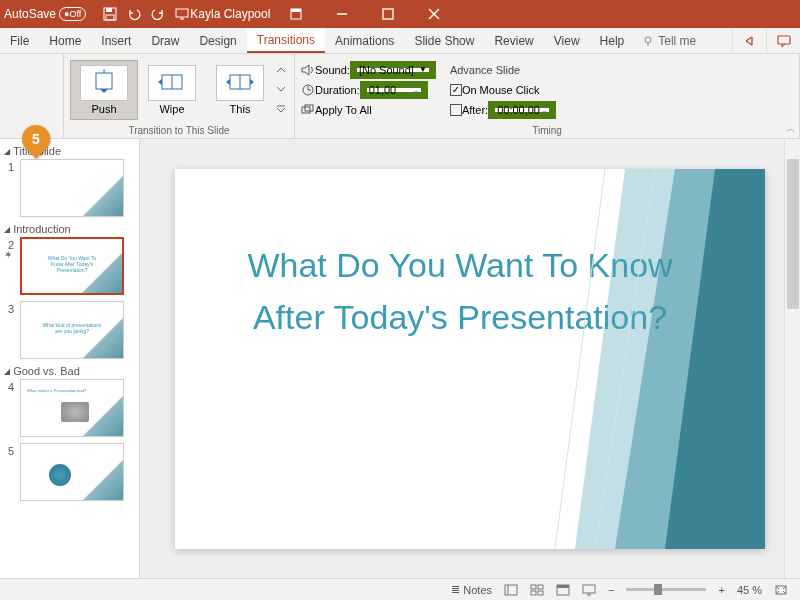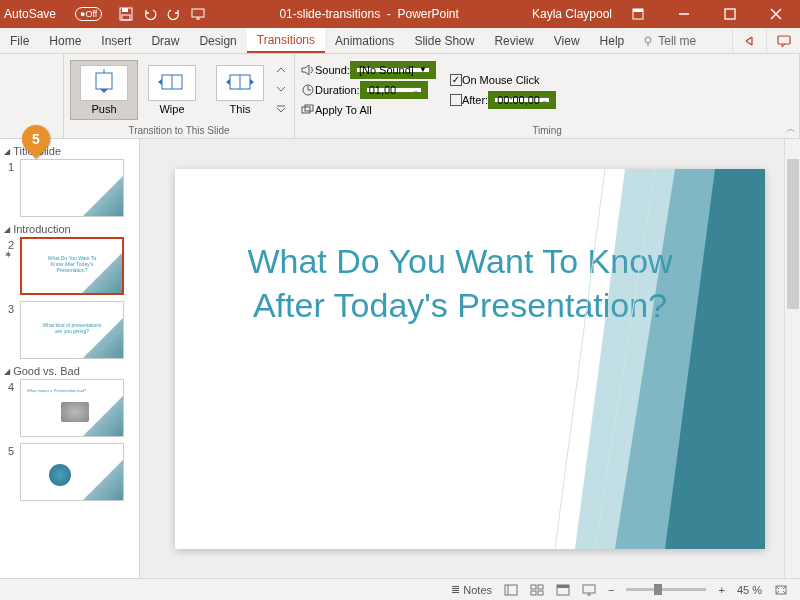--- a/index.html
+++ b/index.html
@@ -1,20 +1,20 @@
 <!DOCTYPE html>
 <html><head>
 <meta charset="utf-8">
 <style>
 * { margin: 0; padding: 0; box-sizing: border-box; font-family: "Segoe UI", sans-serif; }
 body { width: 800px; height: 600px; background: #fff; overflow: hidden; position: relative; }
 
 .titlebar { background: #b7472a; height: 28px; display: flex; align-items: center; color: #fff; font-size: 12px; padding: 0 4px; }
 .titlebar .left { display: flex; align-items: center; gap: 6px; }
-.titlebar .autosave-toggle { display: flex; align-items: center; gap: 19px; }
+.titlebar .autosave-toggle { display: flex; align-items: center; gap: 3px; }
 .titlebar .toggle-off { display: inline-flex; align-items: center; border: 1px solid #fff; border-radius: 8px; padding: 0 4px; font-size: 9px; height: 14px; }
 .titlebar .qat { display: flex; gap: 8px; margin-left: 10px; }
 .titlebar .qat-icon { width: 16px; height: 16px; display: flex; align-items: center; justify-content: center; }
 .titlebar .center { flex: 1; text-align: center; }
 .titlebar .right { display: flex; align-items: center; gap: 6px; }
 .titlebar .win-btn { width: 40px; height: 28px; display: flex; align-items: center; justify-content: center; }
 
 .menubar { background: #f3f2f1; height: 26px; display: flex; align-items: stretch; font-size: 12px; border-bottom: 1px solid #d6d6d6; }
 .menubar .tab { padding: 0 10px; display: flex; align-items: center; color: #444; cursor: pointer; }
 .menubar .tab.active { color: #b7472a; border-bottom: 2px solid #b7472a; background: #fff; }
@@ -48,21 +48,21 @@
 .thumb-row { display: flex; gap: 6px; margin-bottom: 6px; align-items: flex-start; }
 .thumb-num { font-size: 11px; color: #555; width: 10px; text-align: right; padding-top: 2px; }
 .thumb-star { font-size: 10px; color: #555; line-height: 8px; }
 .thumb { width: 104px; height: 58px; background: #fff; border: 1px solid #ccc; position: relative; overflow: hidden; }
 .thumb.selected { border: 2px solid #c43e1c; }
 .thumb .mini-text { font-size: 5px; color: #3a9bb5; text-align: center; padding-top: 16px; line-height: 6px; }
 .thumb .mini-corner { position: absolute; right: 0; bottom: 0; width: 40px; height: 40px; background: linear-gradient(135deg, rgba(80,160,175,.3), rgba(48,124,142,.8)); clip-path: polygon(100% 0, 100% 100%, 0 100%); }
 
 .slide-area { flex: 1; display: flex; align-items: center; justify-content: center; background: #eeeeee; position: relative; }
 .slide { width: 590px; height: 380px; background: #fff; box-shadow: 0 2px 8px rgba(0,0,0,.2); position: relative; overflow: hidden; }
-.slide-title { color: #3a9bb5; font-size: 34px; font-weight: 400; text-align: center; padding: 70px 60px 0 40px; line-height: 44px; }
+.slide-title { color: #3a9bb5; font-size: 34px; font-weight: 400; text-align: center; padding: 70px 60px 0 40px; line-height: 52px; }
 .slide-art { position: absolute; right: 0; top: 0; width: 220px; height: 380px; overflow: hidden; }
 
 .vscroll { position: absolute; right: 0; top: 0; width: 16px; bottom: 0; background: #f3f2f1; border-left: 1px solid #ddd; }
 .vscroll .handle { position: absolute; top: 20px; left: 2px; width: 12px; height: 150px; background: #cdcdcd; }
 
 .statusbar { height: 22px; background: #f3f2f1; border-top: 1px solid #d6d6d6; display: flex; align-items: center; font-size: 11px; color: #555; padding: 0 6px; }
 .statusbar .spacer { flex: 1; }
 .sb-btn { padding: 0 6px; display: flex; align-items: center; gap: 3px; }
 .zoom-slider { width: 80px; height: 3px; background: #c0c0c0; position: relative; margin: 0 6px; }
 .zoom-slider .knob { position: absolute; left: 28px; top: -4px; width: 8px; height: 11px; background: #888; }
@@ -102,23 +102,20 @@
             <path d="M11 3 L11 6 L8 6" fill="none" stroke="#fff" stroke-width="1.3"></path>
           </svg>
         </span>
       <span class="qat-icon">
           <svg width="14" height="14" viewBox="0 0 14 14">
             <rect x="1" y="2" width="12" height="8" fill="none" stroke="#fff"></rect>
             <path d="M5 12 L9 12 M7 10 L7 12" stroke="#fff"></path>
           </svg>
         </span>
     </div>
-  </div>
-  <div class="center">
-    <span>01-slide-transitions</span> &nbsp;-&nbsp; <span>PowerPoint</span>
   </div>
   <div class="right">
     <span>Kayla Claypool</span>
     <span class="win-btn">
         <svg width="14" height="14" viewBox="0 0 14 14">
           <rect x="2" y="2" width="10" height="10" fill="none" stroke="#fff"></rect>
           <rect x="2" y="2" width="10" height="3" fill="#fff"></rect>
         </svg>
       </span>
     <span class="win-btn">
@@ -266,20 +263,21 @@
           <span>
               <svg width="14" height="12" viewBox="0 0 14 12">
                 <rect x="1" y="3" width="8" height="6" fill="none" stroke="#555"></rect>
                 <rect x="4" y="1" width="8" height="6" fill="none" stroke="#555"></rect>
               </svg>
             </span>
           <span>Apply To All</span>
         </div>
       </div>
       <div>
+        <div class="timing-row" style="font-weight:400;color:#444">Advance Slide</div>
         <div class="timing-row">
           <span style="width:12px;height:12px;border:1px solid #555;display:inline-flex;align-items:center;justify-content:center;font-size:10px">✓</span>
           <span>On Mouse Click</span>
         </div>
         <div class="timing-row">
           <span style="width:12px;height:12px;border:1px solid #555;display:inline-block"></span>
           <span>After:</span>
           <div class="timing-input">
               <span>00:00,00</span>
               <div class="spinner">

